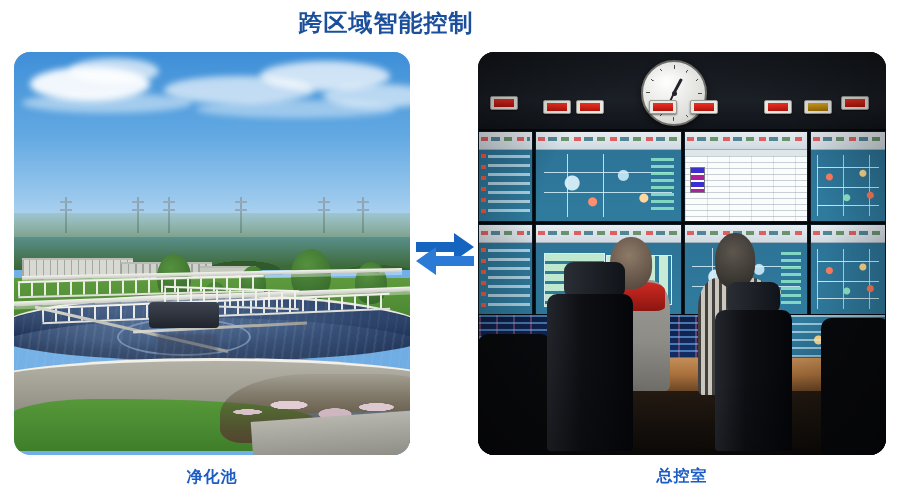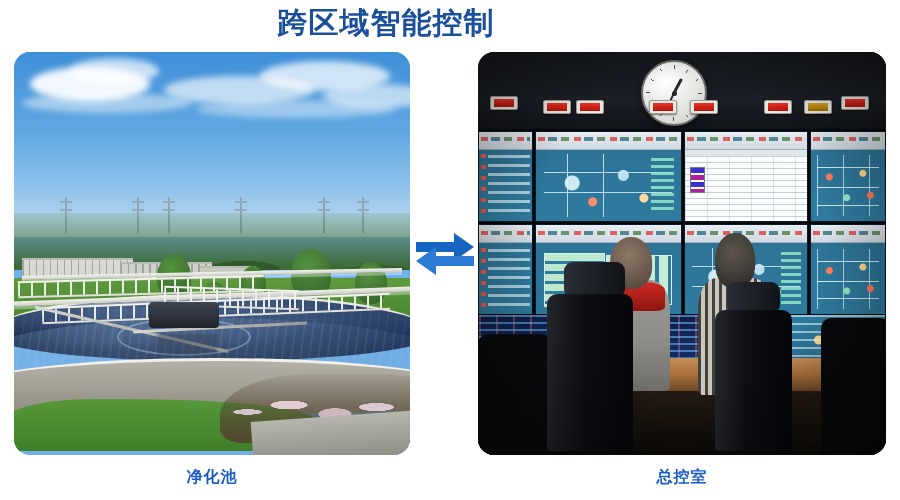--- a/index.html
+++ b/index.html
@@ -15,21 +15,21 @@
     font-family: "Liberation Sans", "DejaVu Sans", sans-serif;
   }
 
   
   .page-title {
     position: absolute;
     left: 0;
     top: 8px;
     width: 772px;
     text-align: center;
-    font-size: 30px;
+    font-size: 24px;
     font-weight: 700;
     letter-spacing: 1px;
     color: #1b4f9c;
     line-height: 30px;
   }
 
   
   .figure {
     position: absolute;
     border-radius: 16px;
@@ -42,21 +42,21 @@
     position: absolute;
     top: 462px;
     font-size: 16px;
     font-weight: 700;
     letter-spacing: 1px;
     color: #1a5bc4;
     text-align: center;
     line-height: 30px;
   }
   .caption-left  { left: 14px;  width: 396px; }
-  .caption-right { left: 478px; width: 408px; }
+  .caption-right { left: 478px; width: 408px; font-family: Liberation Mono, monospace; }
 
   
   .exchange-arrow {
     position: absolute;
     left: 414px;
     top: 228px;
     width: 62px;
     height: 50px;
   }
 

